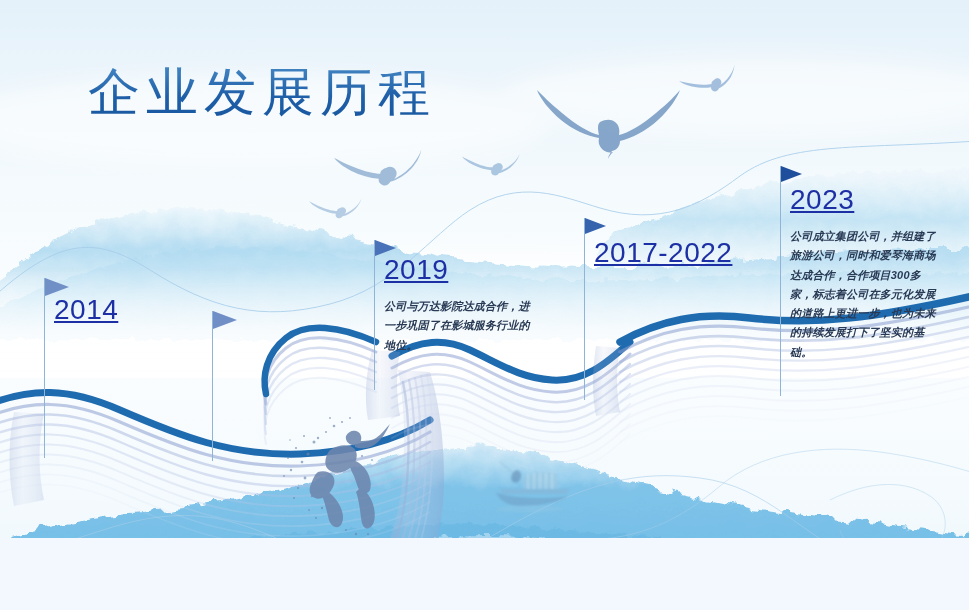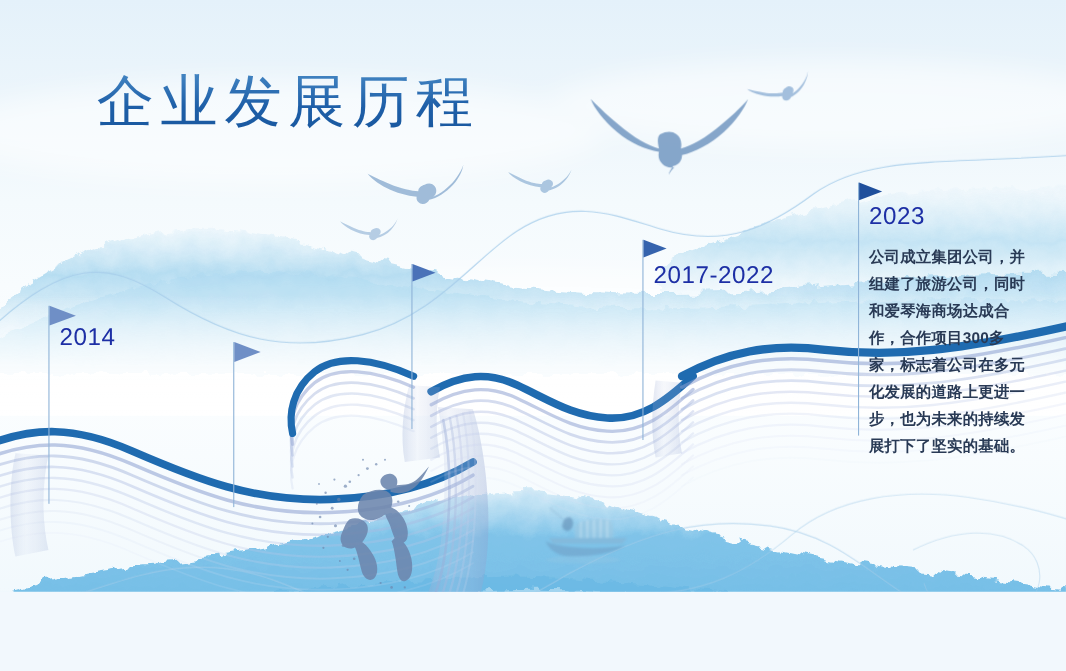--- a/index.html
+++ b/index.html
@@ -24,27 +24,29 @@
     font-family:"Liberation Sans","DejaVu Sans",sans-serif;
     background:linear-gradient(180deg,#4d8fc9 0%,#1e5fa8 55%,#17559c 100%);
     -webkit-background-clip:text;background-clip:text;
     -webkit-text-fill-color:transparent;color:#1e5fa8;
     white-space:nowrap;
   }
 
   
   .milestone{position:absolute;}
   .ms-year{
-    font-size:22px;font-weight:400;color:#1d2fa5;
+    font-size:28px;font-weight:400;color:#1d2fa5;
     letter-spacing:0.5px;line-height:1;margin-bottom:13px;
     white-space:nowrap;
+    text-decoration:underline;
   }
   .ms-text{
-    font-size:14px;line-height:1.75;color:#293a55;font-weight:bold;
+    font-size:11px;line-height:1.75;color:#293a55;font-weight:bold;
     letter-spacing:0.2px;
+    font-style:italic;
   }
 
   
   .flag{position:absolute;}
   .flag .pole{
     position:absolute;left:0;top:0;width:1.3px;background:#8fb4d8;
   }
   .flag .pennant{
     position:absolute;left:1px;top:0;width:0;height:0;
     border-top:9px solid transparent;
@@ -445,20 +447,24 @@
     <div class="pennant" style="border-left:21px solid #1f4f9c;border-top-width:8px;border-bottom-width:8px;"></div>
   </div>
 
   <div id="title">企业发展历程</div>
 
   <div class="milestone" id="ms-2012">
     <div class="ms-year">2014</div>
   </div>
 
 
+  <div class="milestone" id="ms-2019">
+    <div class="ms-year">2019</div>
+    <div class="ms-text">公司与万达影院达成合作，进一步巩固了在影城服务行业的地位。</div>
+  </div>
 
   <div class="milestone" id="ms-2021">
     <div class="ms-year">2017-2022</div>
   </div>
 
   <div class="milestone" id="ms-2023">
     <div class="ms-year">2023</div>
     <div class="ms-text">公司成立集团公司，并组建了旅游公司，同时和爱琴海商场达成合作，合作项目300多家，标志着公司在多元化发展的道路上更进一步，也为未来的持续发展打下了坚实的基础。</div>
   </div>
 

